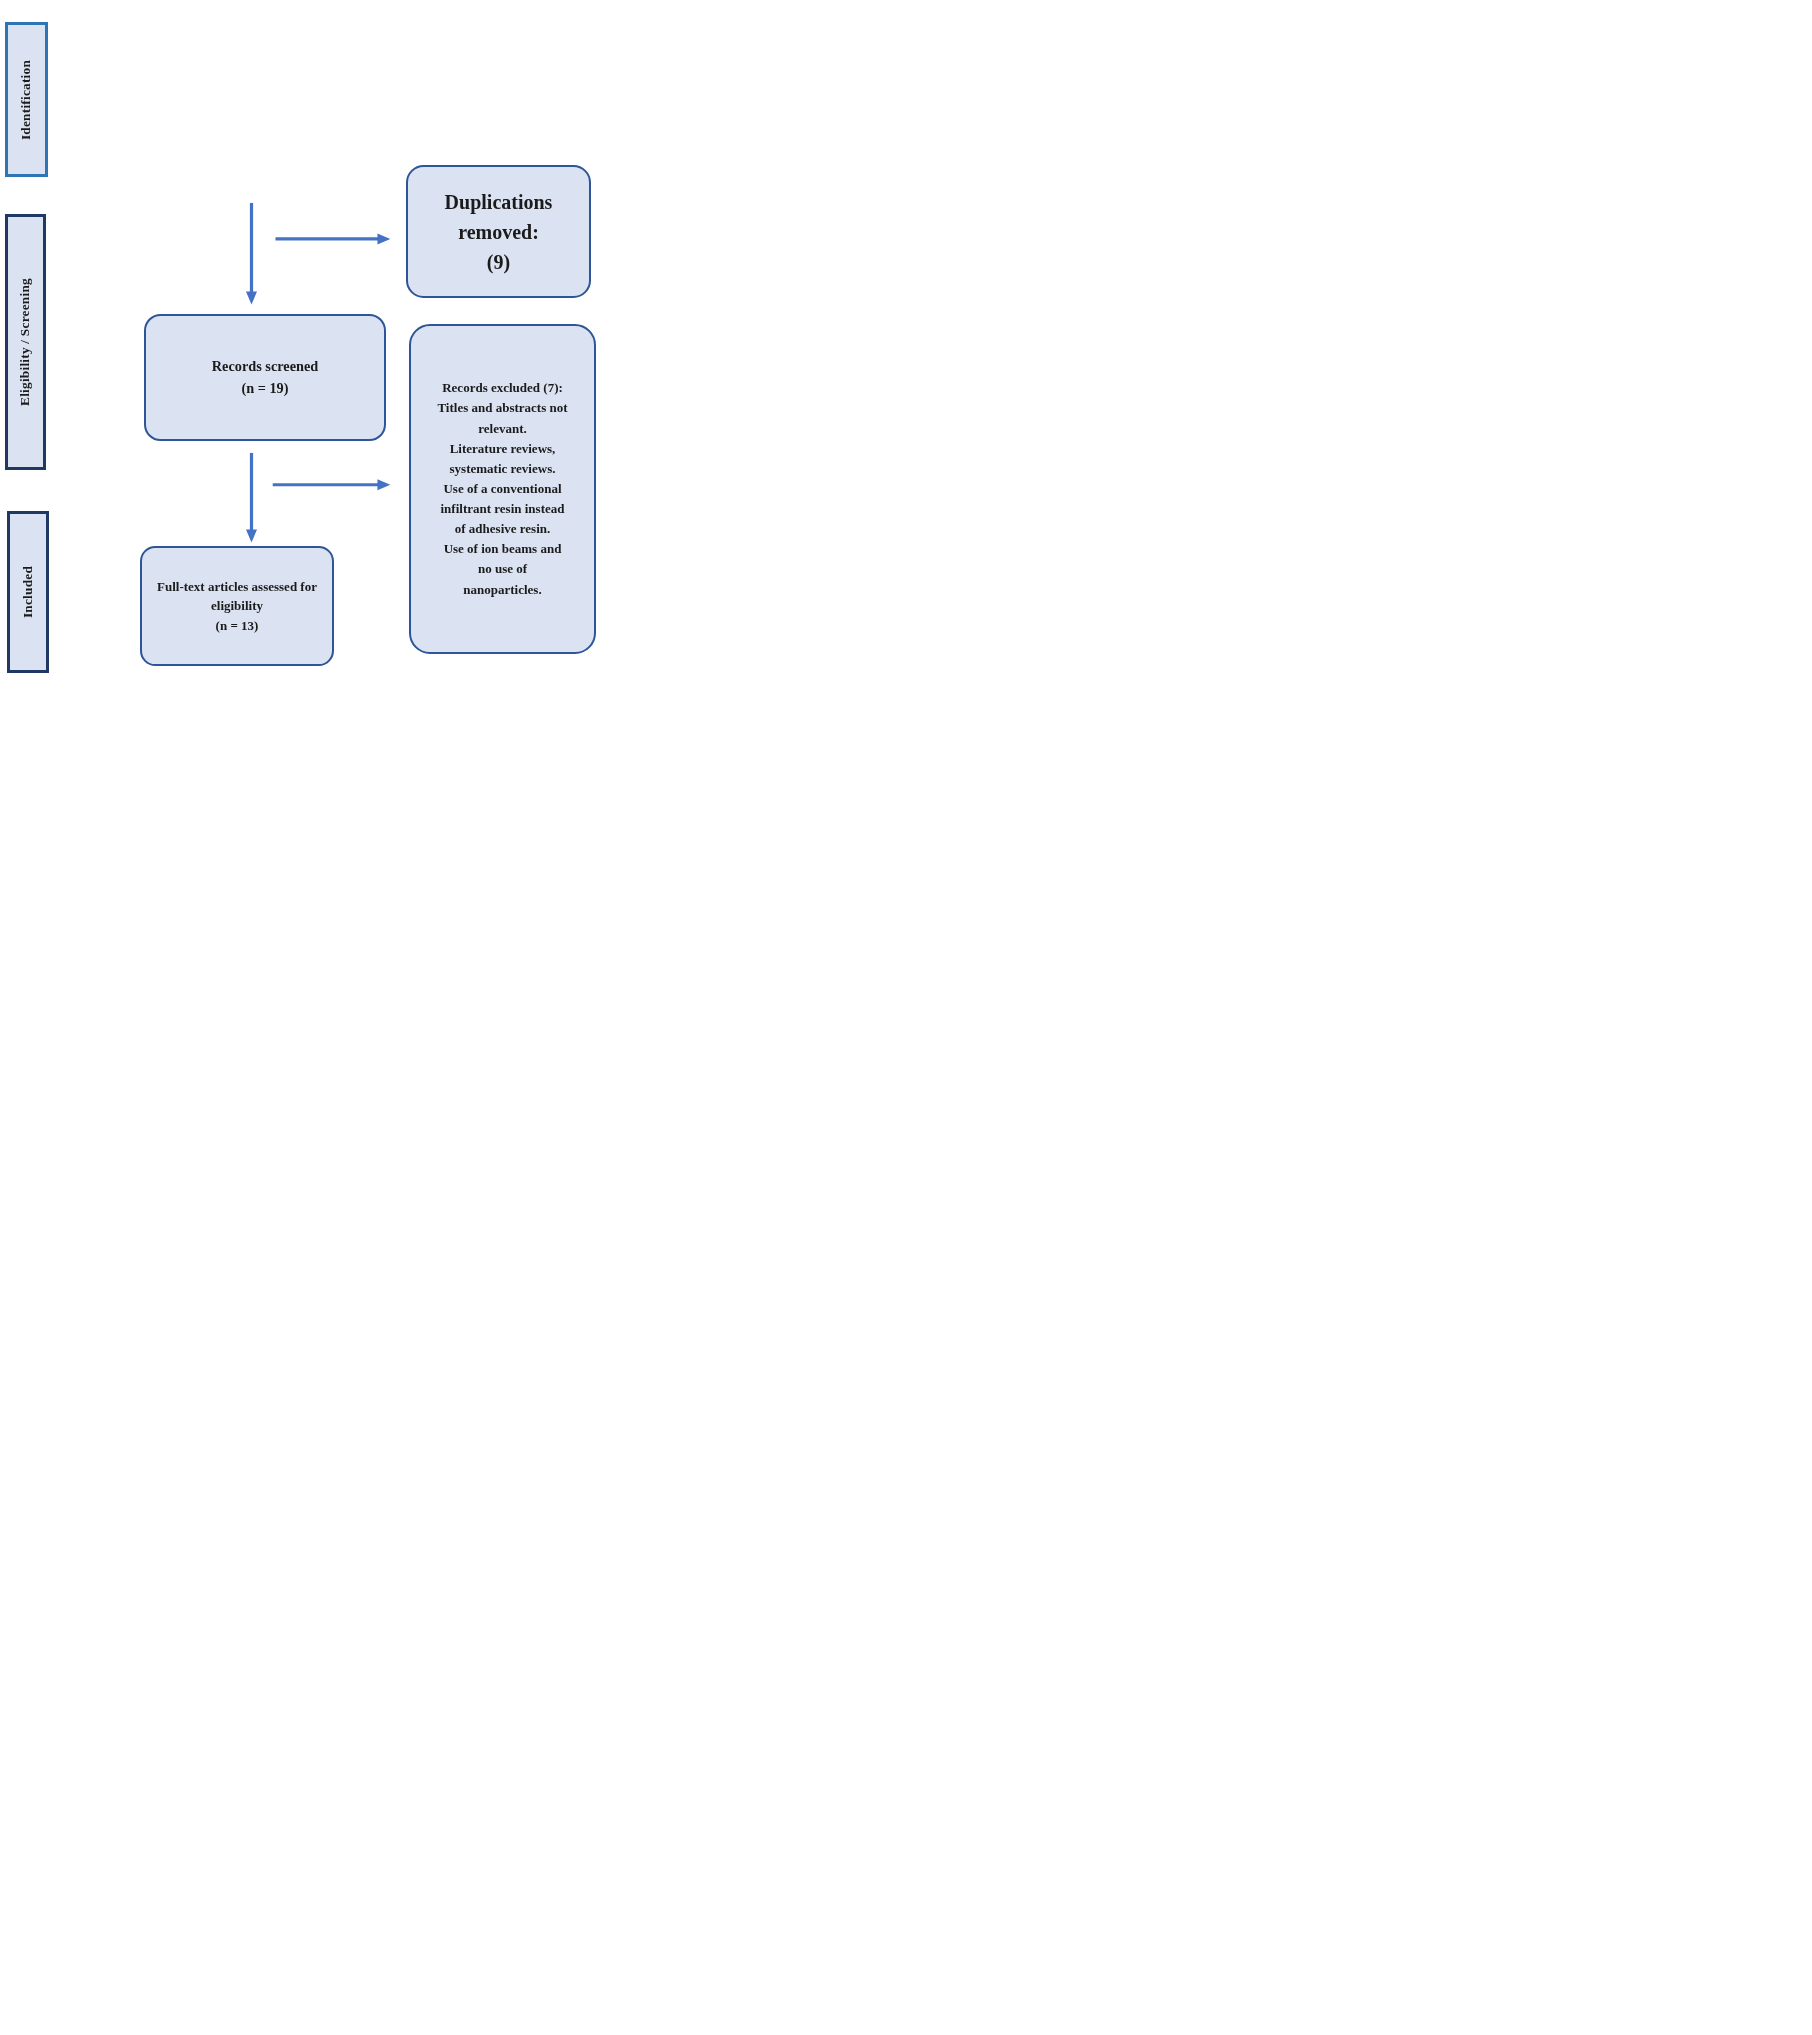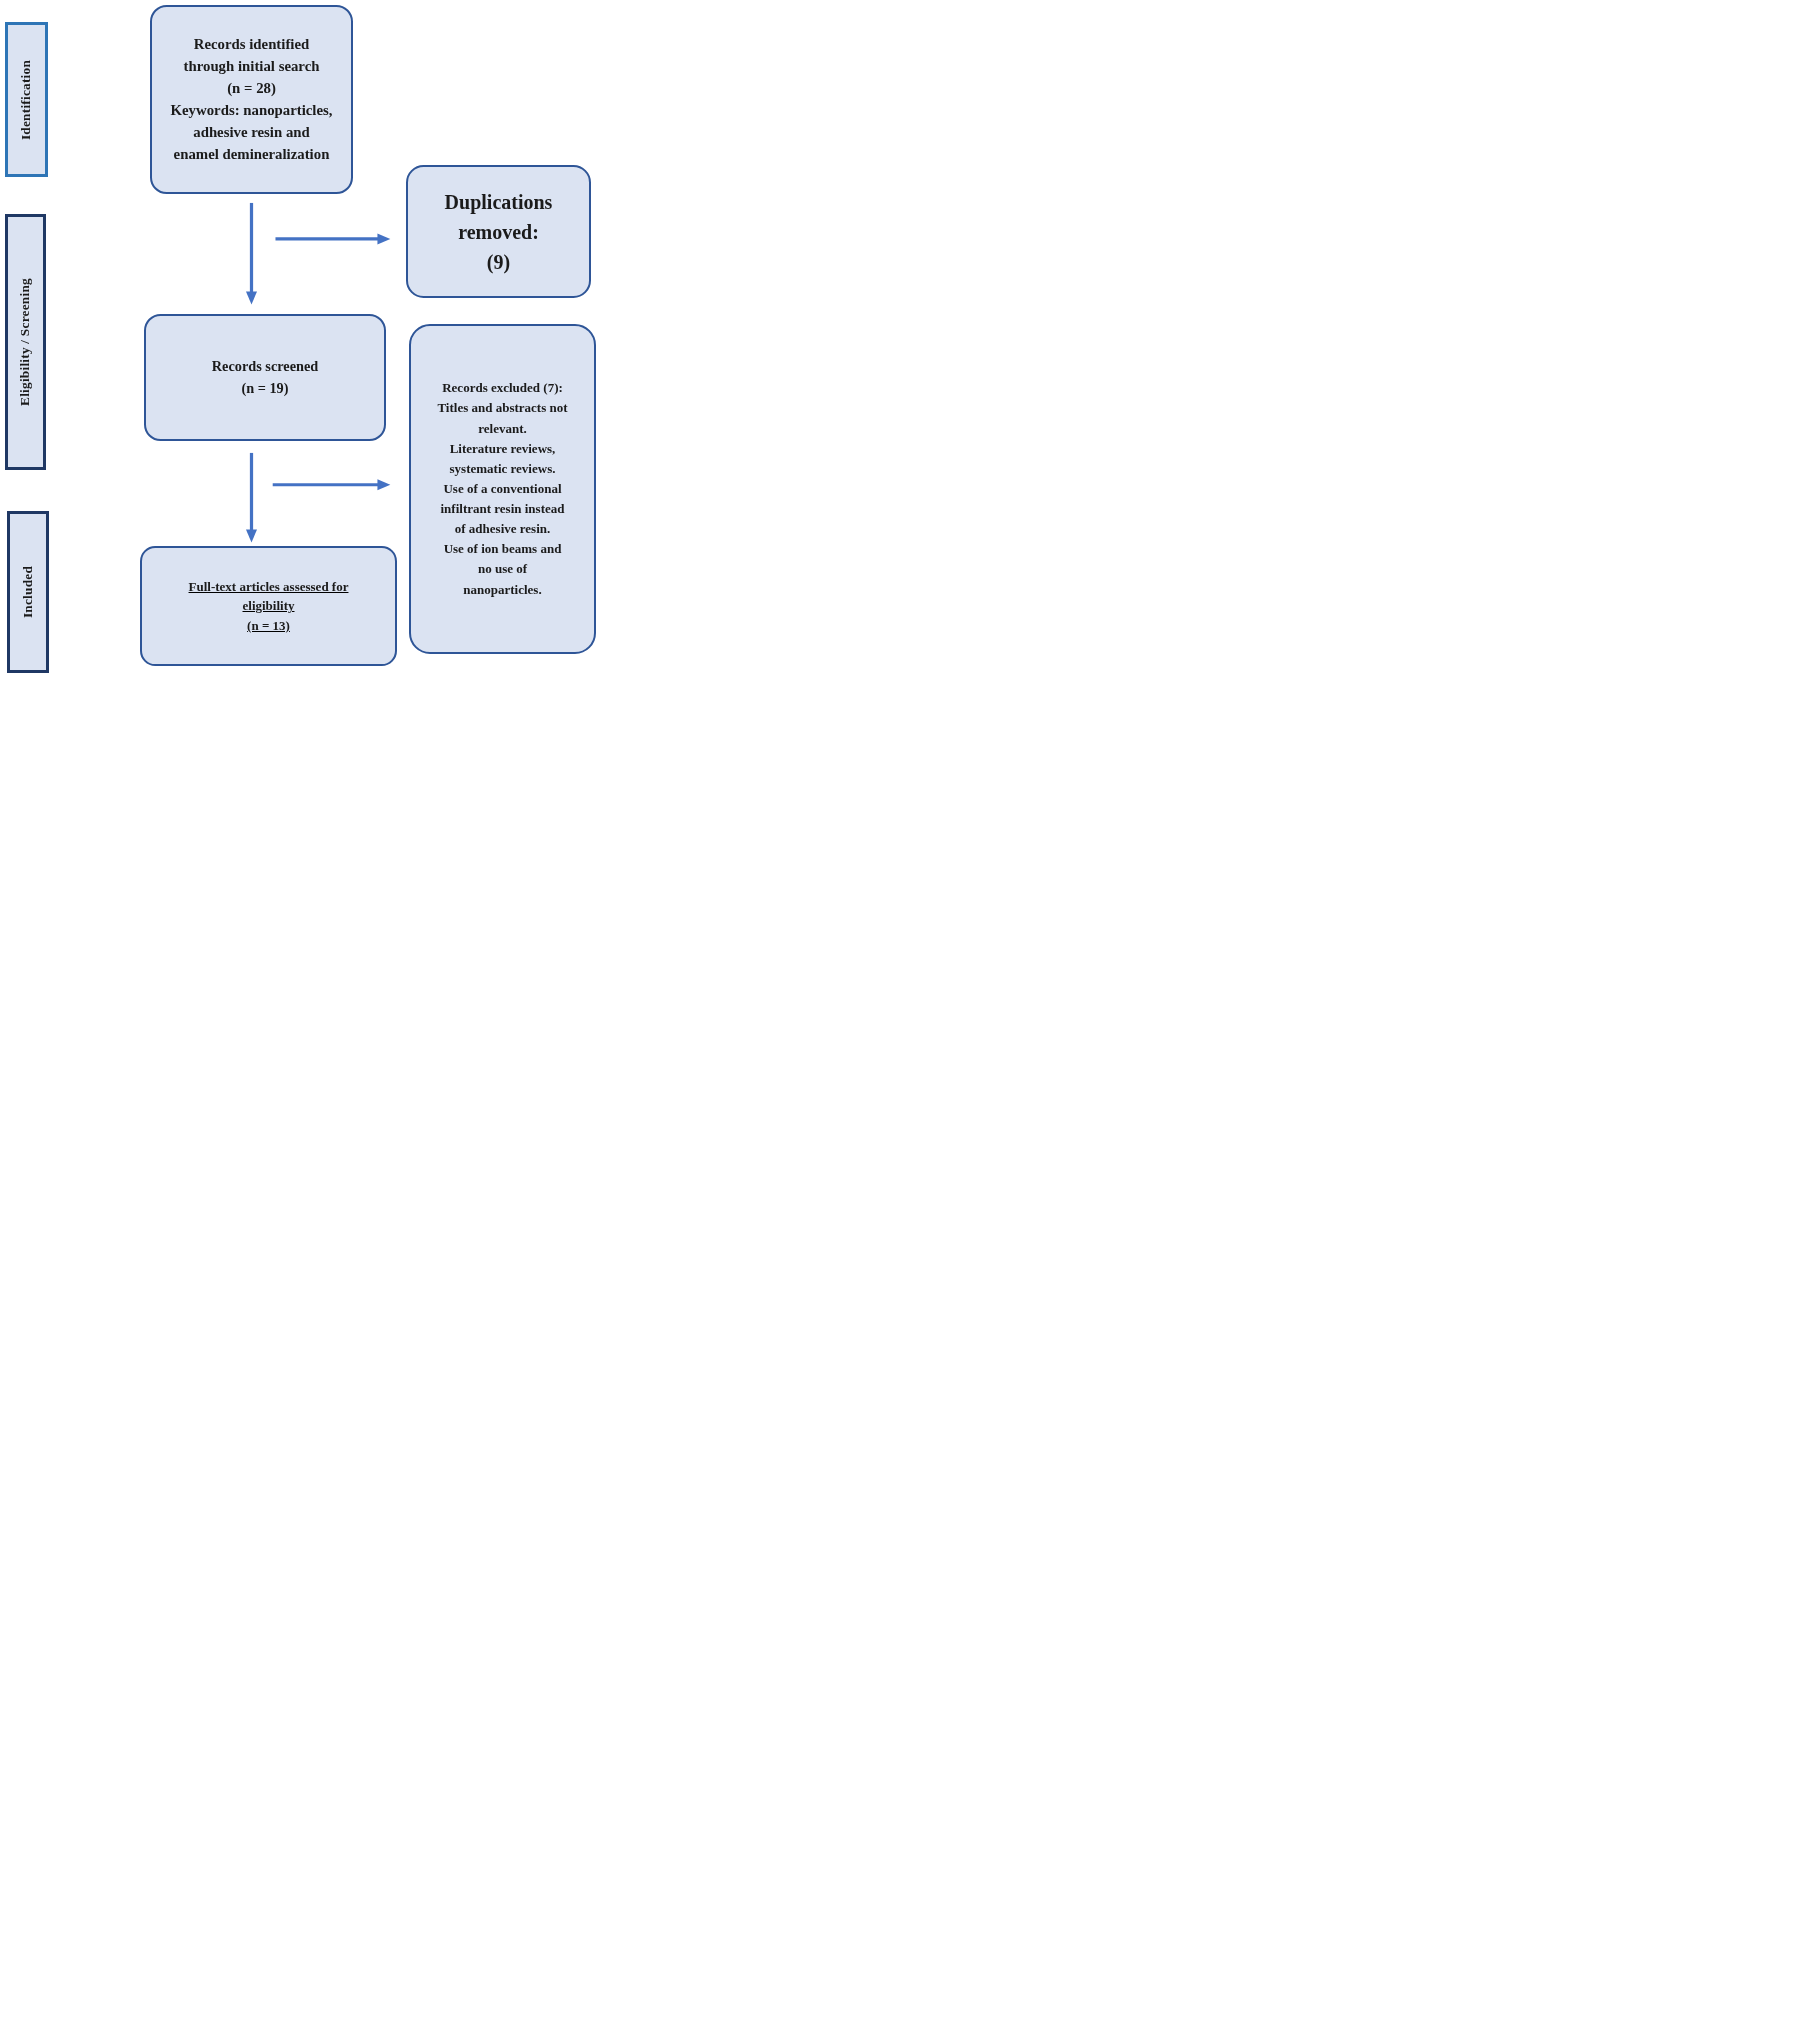--- a/index.html
+++ b/index.html
@@ -61,21 +61,21 @@
     line-height:1.5;
   }
   .node-identified{left:150px;top:4.6px;width:203px;height:189px;border-radius:16.6px;}
   .node-identified .node-text{font-size:14.8px;}
   .node-duplications{left:406px;top:165px;width:185px;height:133px;border-radius:17.5px;}
   .node-duplications .node-text{font-size:20px;}
   .node-screened{left:144px;top:314px;width:242px;height:127px;border-radius:16.6px;}
   .node-screened .node-text{font-size:14.3px;}
   .node-excluded{left:409px;top:324px;width:187px;height:330px;border-radius:21px;}
   .node-excluded .node-text{font-size:13px;line-height:1.55;}
-  .node-fulltext{left:140px;top:546px;width:257px;height:120px;border-radius:15.2px;text-decoration:underline;}
+  .node-fulltext{left:140px;top:546px;width:194px;height:120px;border-radius:15.2px;}
   .node-fulltext .node-text{font-size:13px;}
   
   svg.arrows{
     position:absolute;
     left:0;top:0;
     width:604px;height:678px;
     pointer-events:none;
   }
   svg.arrows line{stroke:var(--arrow);stroke-width:7px;}
   svg.arrows polygon{fill:var(--arrow);}
@@ -88,28 +88,20 @@
   <div class="stage stage-identification">
     <span class="stage-label">Identification</span>
   </div>
   <div class="stage stage-screening">
     <span class="stage-label">Eligibility / Screening</span>
   </div>
   <div class="stage stage-included">
     <span class="stage-label">Included</span>
   </div>
 
-  <div class="node node-identified">
-    <div class="node-text">Records identified
-through initial search
-(n = 28)
-Keywords: nanoparticles,
-adhesive resin and
-enamel demineralization</div>
-  </div>
 
   <div class="node node-duplications">
     <div class="node-text">Duplications
 removed:
 (9)</div>
   </div>
 
   <div class="node node-screened">
     <div class="node-text">Records screened
 (n = 19)</div>

